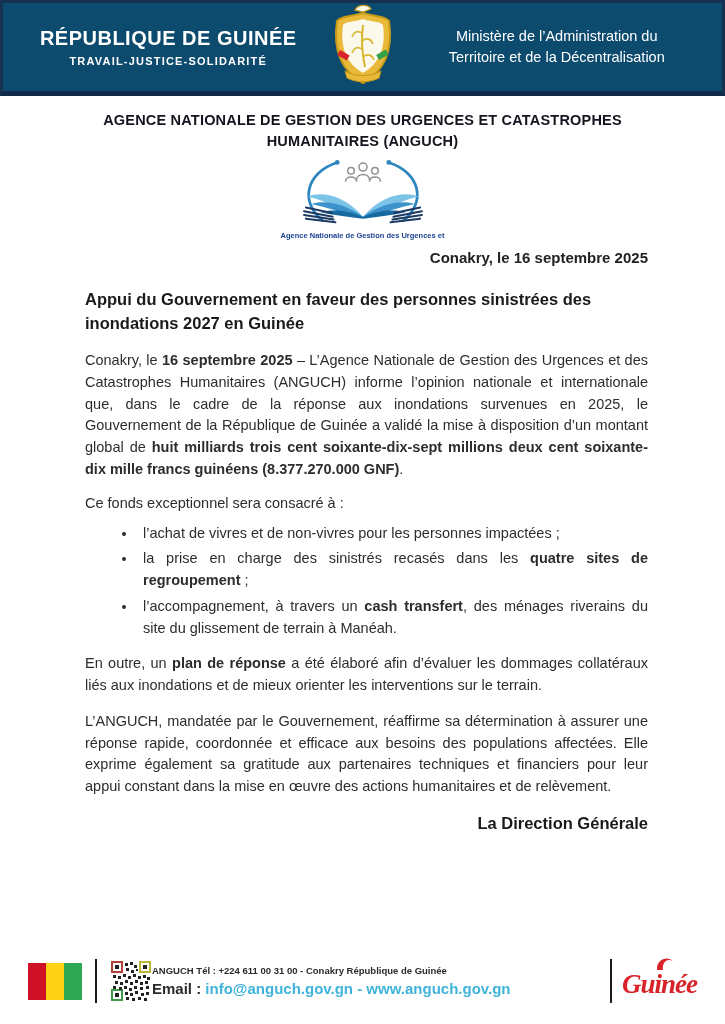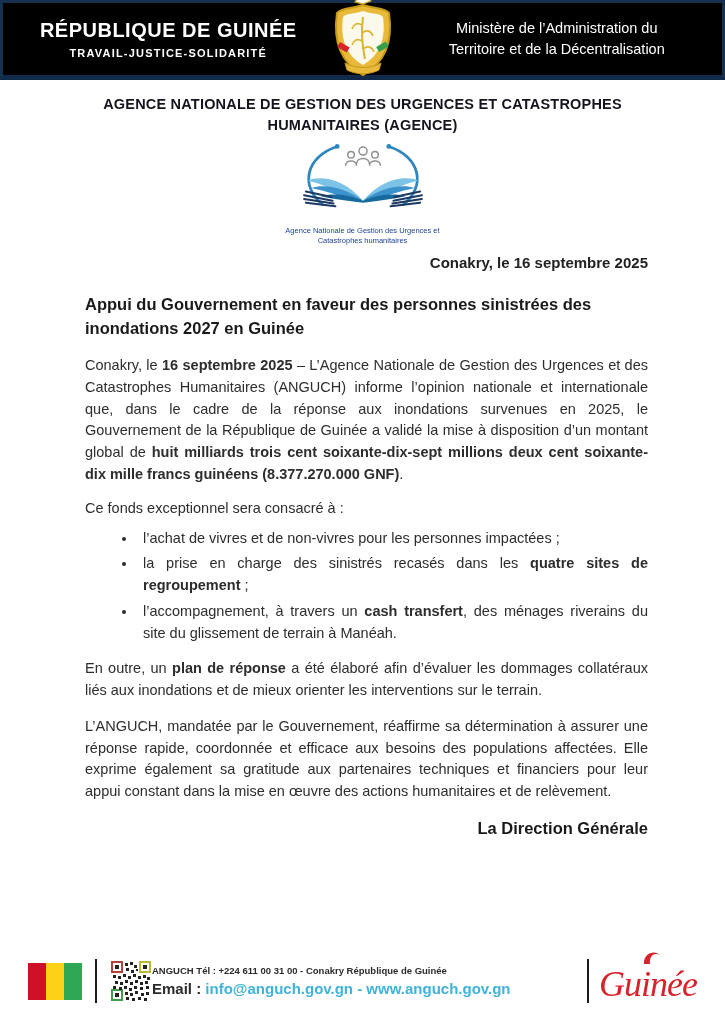--- a/index.html
+++ b/index.html
@@ -1,40 +1,40 @@
 <!DOCTYPE html>
 <html><head>
 <meta charset="utf-8">
 <style>
   * { margin:0; padding:0; box-sizing:border-box; }
   html,body { width:725px; height:1024px; background:#ffffff; overflow:hidden;
     font-family:"Liberation Sans", sans-serif; color:#2d2d2d; }
   .page { position:relative; width:725px; height:1024px; background:#fff; }
 
   
-  .banner { height:80px; background:#000000; border:3px solid #16304f;
+  .banner { height:96px; background:#0c4a6e; border:3px solid #16304f;
     border-bottom:5px solid #122a49; display:flex; align-items:center;
     padding:0 14px; }
   .banner-left { flex:1; text-align:center; color:#fff; }
   .rep-title { font-size:20px; font-weight:700; letter-spacing:.5px; }
   .motto { font-size:11px; font-weight:700; letter-spacing:1.2px; margin-top:5px; }
   .crest { width:86px; display:flex; justify-content:center; }
   .banner-right { flex:1; text-align:center; color:#fff; font-size:14.5px;
     font-weight:400; line-height:1.45; }
 
   
   .agency-title { margin-top:14px; text-align:center; font-weight:700;
     font-size:14.5px; color:#14141e; line-height:1.45; letter-spacing:.2px; }
 
   
   .logo { margin-top:4px; text-align:center; }
   .logo-acronym { font-size:25px; font-weight:800; color:#1c4191;
     letter-spacing:3px; margin-top:-4px; }
-  .logo-tagline { font-size:7.5px; font-weight:400; color:#1c4191;
-    line-height:1.35; margin-top:12px; }
+  .logo-tagline { font-size:7.5px; font-weight:700; color:#1c4191;
+    line-height:1.35; margin-top:1px; }
 
   
   .content { padding:0 77px 0 85px; }
   .dateline { margin-top:8px; text-align:right; font-weight:700; font-size:15px;
     color:#222; }
   .doc-title { margin-top:16px; text-align:center; font-weight:700;
     font-size:16.5px; color:#1a1a1a; letter-spacing:.2px; }
   .subject { margin-top:22px; font-weight:700; font-size:16.5px; color:#1a1a1a;
     line-height:1.45; }
   .para { margin-top:14px; font-size:14.5px; line-height:1.5;
@@ -51,21 +51,21 @@
     display:flex; align-items:center; padding:0 28px 0 28px; }
   .footer-left { display:flex; align-items:center; gap:13px; }
   .vbar { width:2px; height:44px; background:#1c1c1c; }
   .footer-center { flex:1; text-align:left; padding-right:30px; }
   .tel-line { font-size:9.5px; font-weight:700; color:#2b2b2b; }
   .email-line { margin-top:4px; font-size:15px; }
   .email-label { font-weight:700; color:#2b2b2b; }
   .email-links { font-weight:600; color:#3fb3da; cursor:pointer; }
   .footer-right { display:flex; align-items:center; gap:10px; }
   .guinee { position:relative; font-family:"Liberation Serif", serif;
-    font-style:italic; font-weight:400; font-size:36px; color:#d8232a;
+    font-style:italic; font-weight:700; font-size:27px; color:#d8232a;
     padding-top:6px; letter-spacing:-1px; }
   .guinee svg { position:absolute; top:-7px; left:44%; }
 </style>
 </head>
 <body>
 
 <div class="page">
 
   <div class="banner">
     <div class="banner-left">
@@ -88,21 +88,21 @@
       </svg>
     </div>
     <div class="banner-right">
       <div>Ministère de l’Administration du</div>
       <div>Territoire et de la Décentralisation</div>
     </div>
   </div>
 
   <div class="agency-title">
     <div>AGENCE NATIONALE DE GESTION DES URGENCES ET CATASTROPHES</div>
-    <div>HUMANITAIRES (AGENCE)</div>
+    <div>HUMANITAIRES (ANGUCH)</div>
   </div>
 
   <div class="logo">
     <svg width="180" height="70" viewBox="0 0 180 76">
       <g stroke="#2e86bf" stroke-width="3" fill="none" stroke-linecap="round">
         <path d="M62,7 C28,18 21,50 46,70"></path>
         <path d="M118,7 C152,18 159,50 134,70"></path>
       </g>
       <circle cx="62" cy="7" r="2.6" fill="#2e86bf"></circle>
       <circle cx="118" cy="7" r="2.6" fill="#2e86bf"></circle>
@@ -132,21 +132,20 @@
         <g stroke="#1d3a63" stroke-width="2.2" stroke-linecap="round">
           <path d="M28,56 L56,62"></path>
             <path d="M26,60 L57,66"></path>
             <path d="M26,64 L58,69"></path>
             <path d="M28,68 L60,72"></path>
         </g>
       </g>
     </svg>
     <div class="logo-tagline">
       <div>Agence Nationale de Gestion des Urgences et</div>
-      <div>Catastrophes humanitaires</div>
     </div>
   </div>
 
   <div class="content">
     <div class="dateline">Conakry, le 16 septembre 2025</div>
     <div class="subject">Appui du Gouvernement en faveur des personnes sinistrées des inondations 2027 en Guinée</div>
 
     <p class="para"><span>Conakry, le </span><span style="font-weight: 700;">16 septembre 2025</span><span> – L’Agence Nationale de Gestion des Urgences et des Catastrophes Humanitaires (ANGUCH) informe l’opinion nationale et internationale que, dans le cadre de la réponse aux inondations survenues en 2025, le Gouvernement de la République de Guinée a validé la mise à disposition d’un montant global de </span><span style="font-weight: 700;">huit milliards trois cent soixante-dix-sept millions deux cent soixante-dix mille francs guinéens (8.377.270.000 GNF)</span><span>.</span></p>
     <p class="intro">Ce fonds exceptionnel sera consacré à :</p>
 

